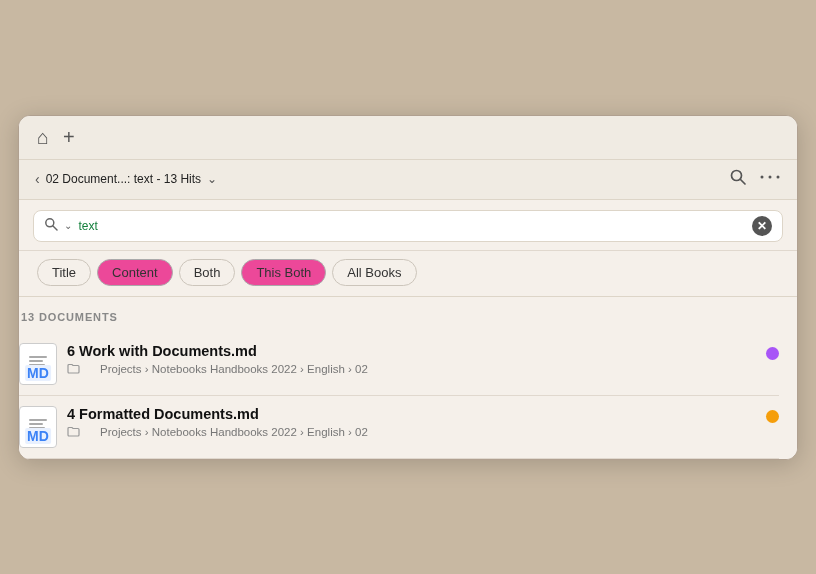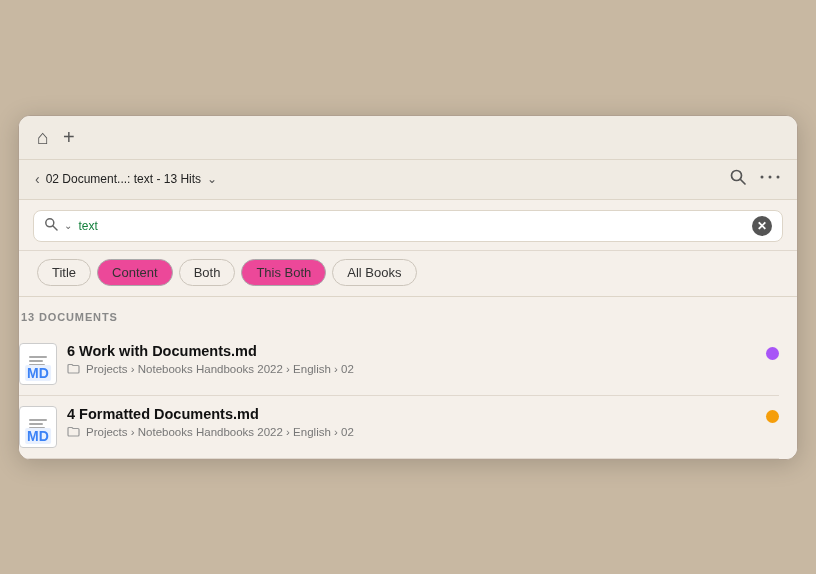--- a/index.html
+++ b/index.html
@@ -260,21 +260,21 @@
       font-weight: 700;
       color: #111;
       margin-bottom: 4px;
     }
 
     .doc-path {
       font-size: 11.5px;
       color: #777;
       display: flex;
       align-items: center;
-      gap: 6px;
+      gap: 20px;
     }
 
     .doc-path-icon {
       font-size: 11px;
       color: #999;
     }
 
     .doc-dot {
       width: 13px;
       height: 13px;

